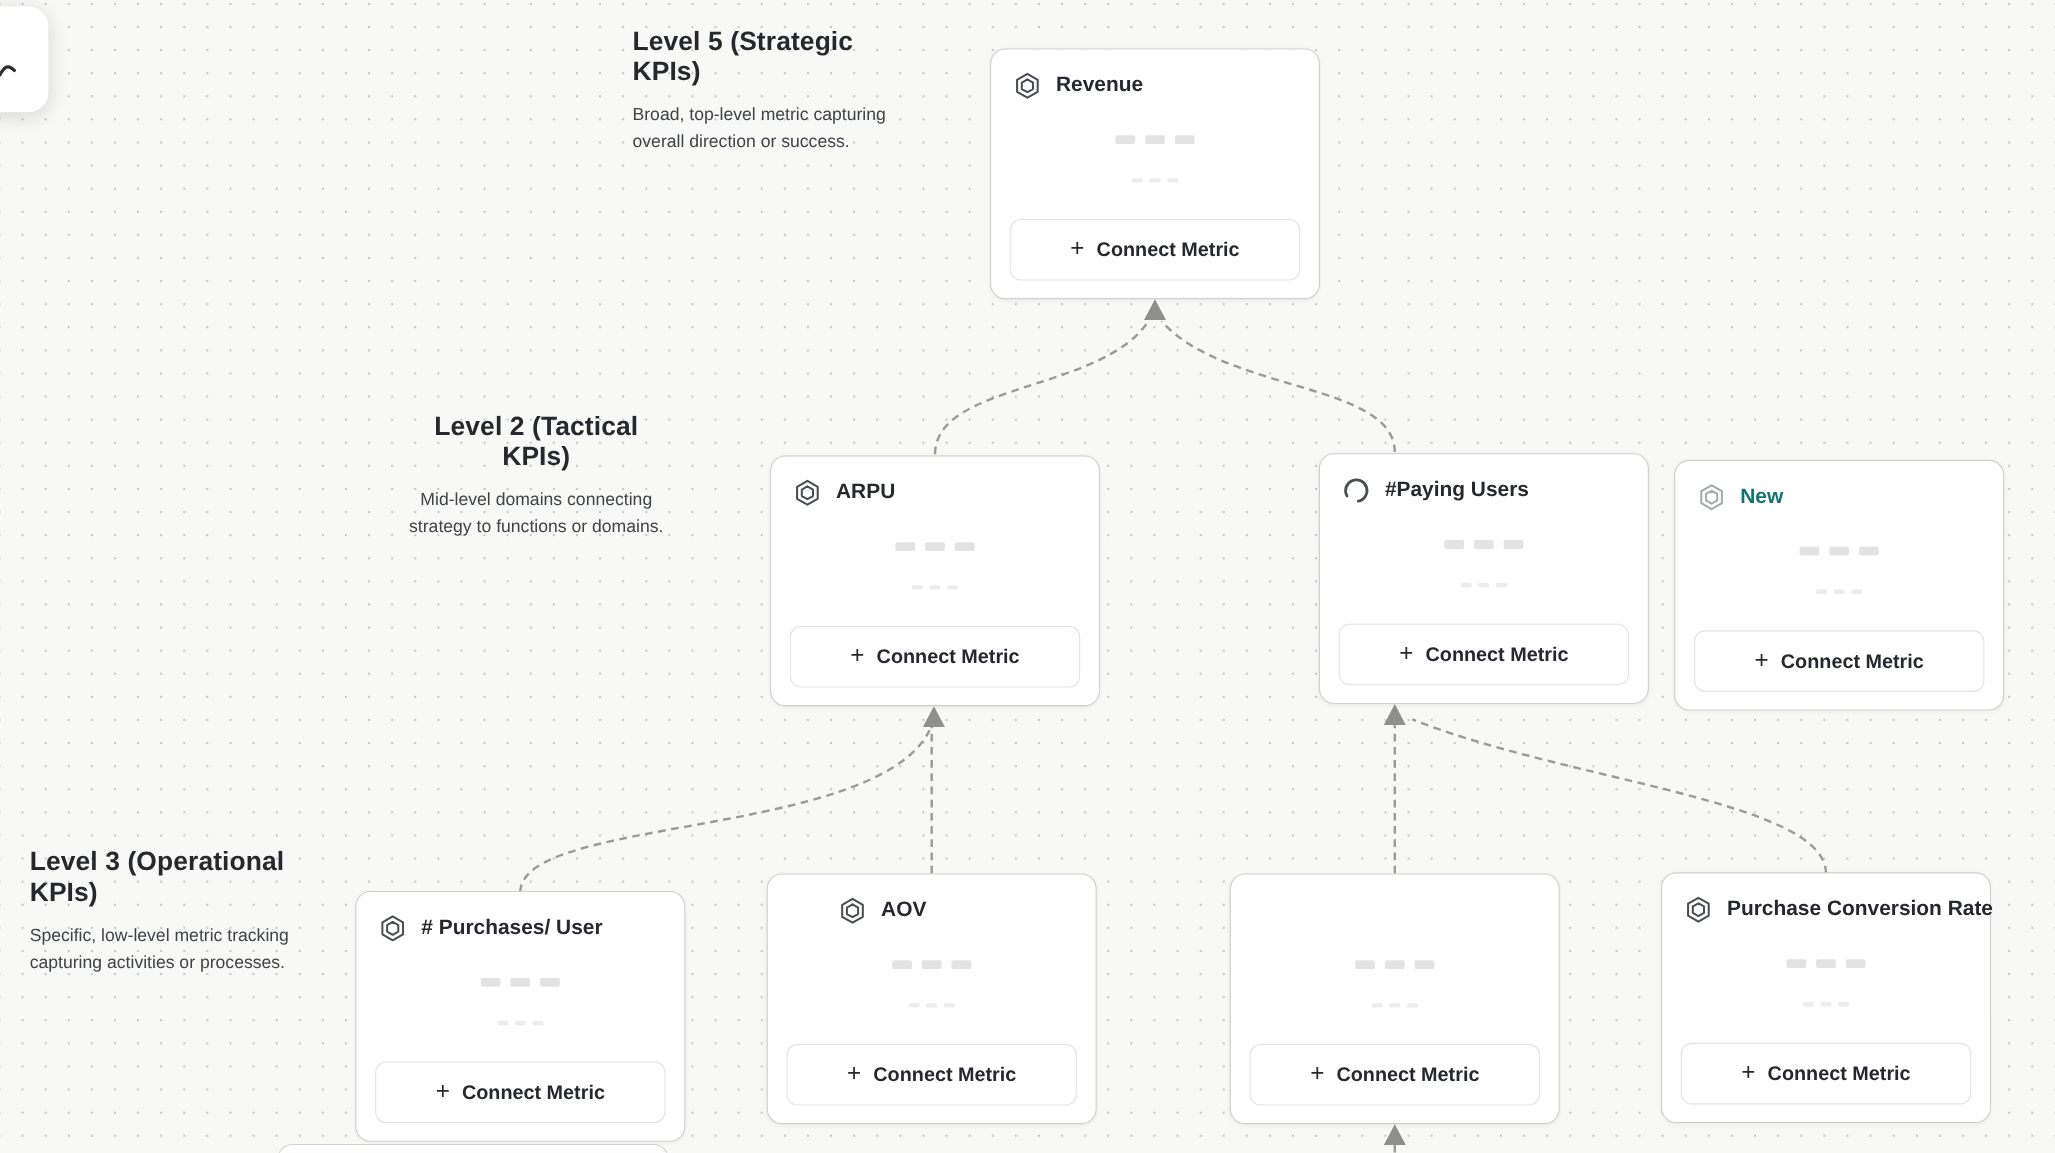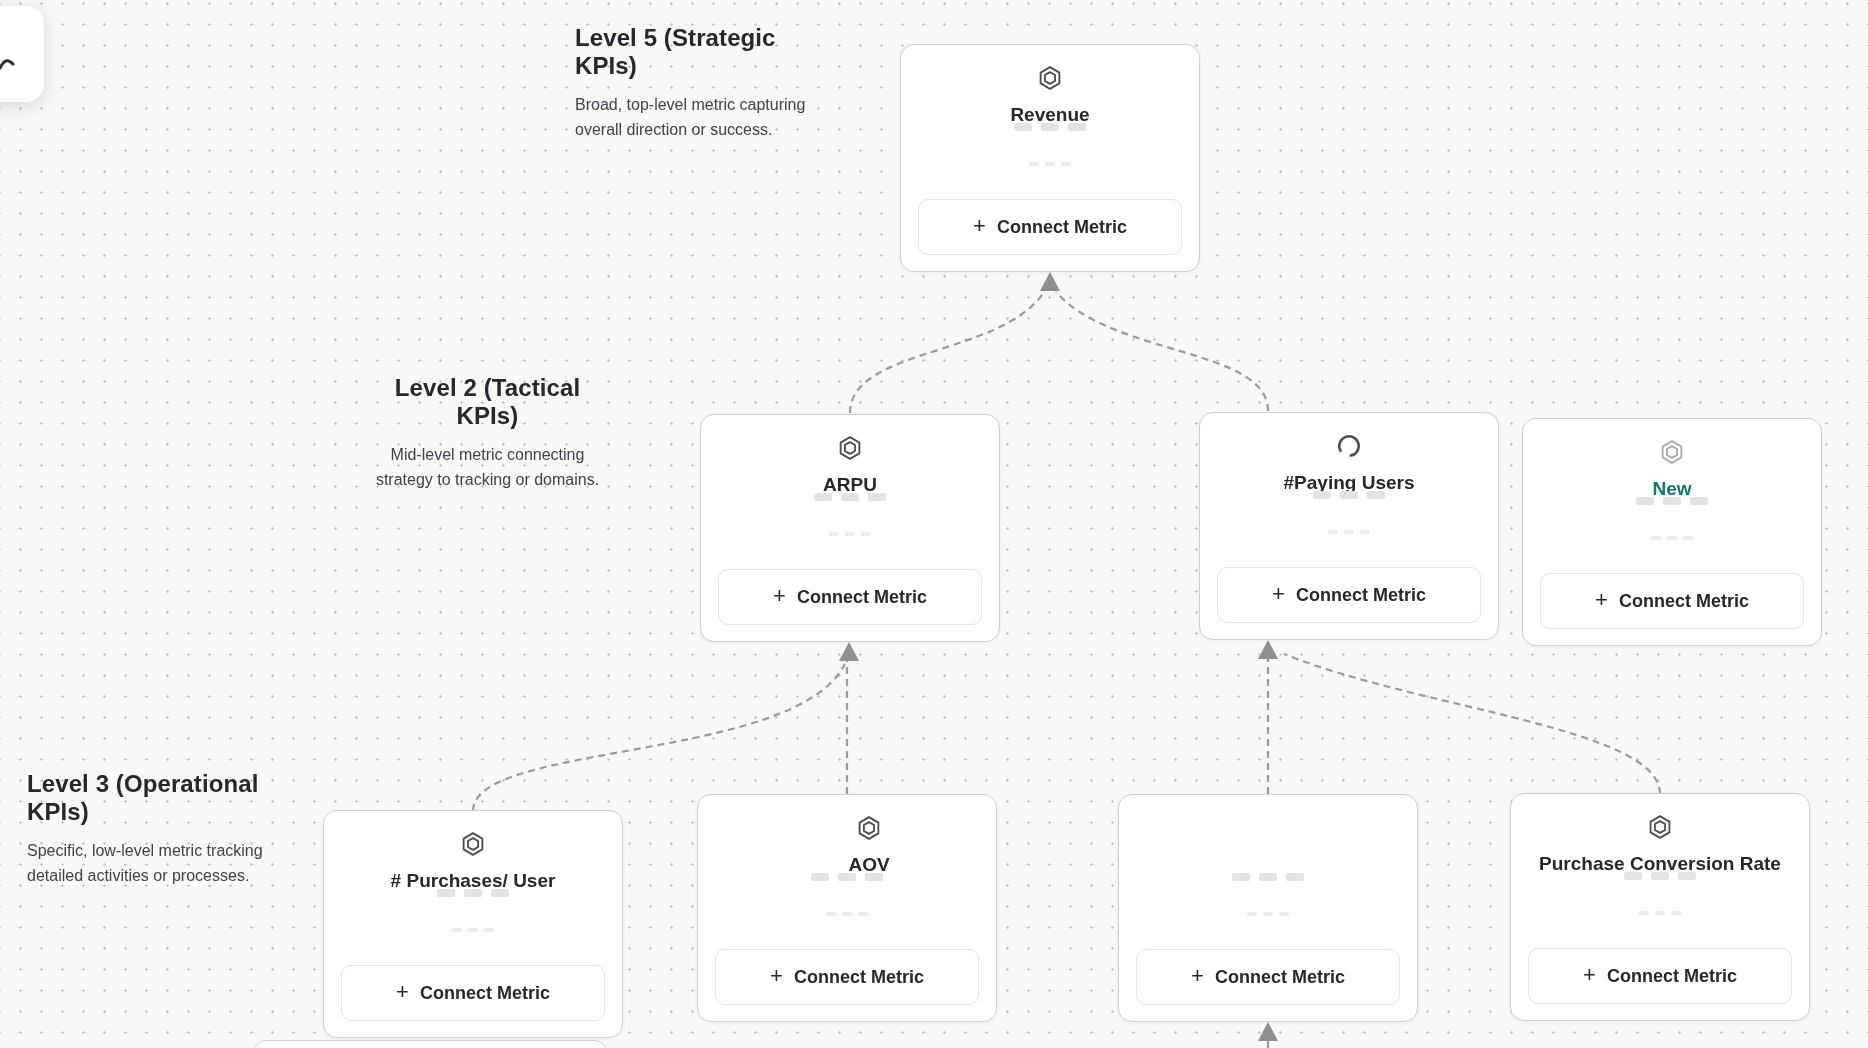--- a/index.html
+++ b/index.html
@@ -22,21 +22,21 @@
   .level-label{position:absolute;z-index:2;}
   .level-title{font-size:24px;font-weight:700;color:#26282d;letter-spacing:.1px;margin:0 0 12px 0;}
   .level-desc{font-size:16px;line-height:25px;color:#3f4247;margin:0;}
 
   .card{
     position:absolute;width:300px;height:228px;z-index:3;
     background:#ffffff;border:1px solid #cfcfcf;border-radius:14px;
     box-shadow:0 1px 4px rgba(0,0,0,.05);
     box-sizing:border-box;
   }
-  .card-header{display:flex;align-items:center;gap:13px;padding:20px 20px 0 20px;flex-direction:column;}
+  .card-header{display:flex;align-items:center;gap:13px;padding:20px 20px 0 20px;}
   .metric-icon{width:26px;height:26px;flex:0 0 auto;color:#4a4d52;display:flex;align-items:center;justify-content:center;}
   .card-title{font-size:19px;font-weight:700;color:#26282d;white-space:nowrap;}
   .card.muted .card-title{color:#0f766e;}
   .card.muted .metric-icon{color:#a6a9ad;}
 
   .skeleton{position:absolute;left:0;top:78px;width:100%;display:flex;flex-direction:column;align-items:center;}
   .sk-row{display:flex;gap:9px;}
   .sk-row.r1 span{width:18px;height:8px;border-radius:2px;background:#e3e3e3;}
   .sk-row.r2{margin-top:31px;gap:6px;}
   .sk-row.r2 span{width:10px;height:4px;border-radius:1.5px;background:#ececec;}
@@ -82,25 +82,25 @@
     <path class="conn" d="M1268,1048 L1268,1041"></path>
     <polygon class="arrow" points="1268,1022 1258,1041 1278,1041"></polygon>
   </svg>
 
   <div class="level-label" style="left:575px;top:24px;width:260px;">
     <p class="level-title">Level 5 (Strategic KPIs)</p>
     <p class="level-desc">Broad, top-level metric capturing overall direction or success.</p>
   </div>
   <div class="level-label" style="left:365px;top:374px;width:245px;text-align:center;">
     <p class="level-title">Level 2 (Tactical KPIs)</p>
-    <p class="level-desc">Mid-level metric connecting strategy to tracking or domains.</p>
+    <p class="level-desc">Mid-level domains connecting strategy to functions or domains.</p>
   </div>
   <div class="level-label" style="left:27px;top:770px;width:265px;">
     <p class="level-title">Level 3 (Operational KPIs)</p>
-    <p class="level-desc">Specific, low-level metric tracking detailed activities or processes.</p>
+    <p class="level-desc">Specific, low-level metric tracking capturing activities or processes.</p>
   </div>
 
   <div class="card" style="left:900px;top:44px;">
     <div class="card-header">
       <span class="metric-icon">
         <svg width="26" height="26" viewBox="0 0 24 24" fill="none" stroke="currentColor" stroke-width="1.7" stroke-linejoin="round">
           <path d="M12 2 L20.66 7 L20.66 17 L12 22 L3.34 17 L3.34 7 Z"></path>
           <path d="M12 6.6 L16.68 9.3 L16.68 14.7 L12 17.4 L7.32 14.7 L7.32 9.3 Z"></path>
         </svg>
       </span>

